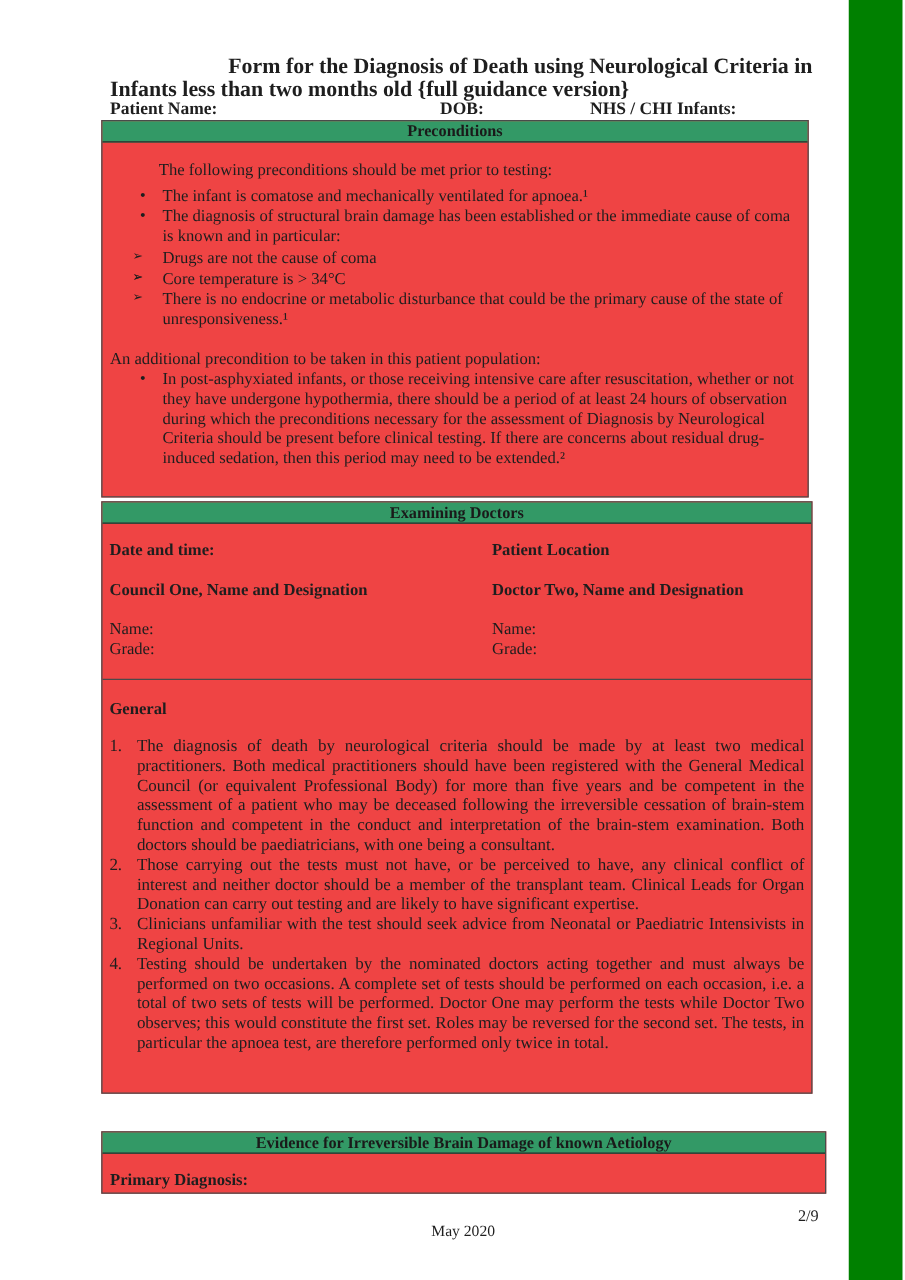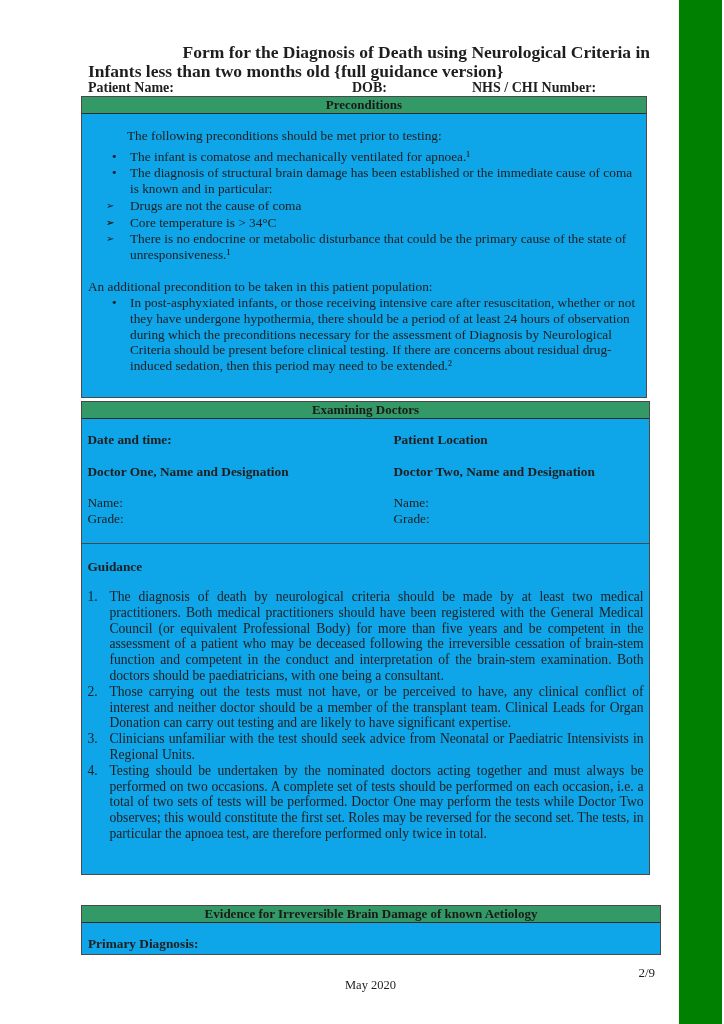--- a/index.html
+++ b/index.html
@@ -8,21 +8,21 @@
     background:#ffffff; color:#1e1e1e;
     font-family:"Liberation Serif", serif;
   }
   .sidebar { position:absolute; left:679px; top:0; width:43px; height:1024px; background:#008000; }
   .title { position:absolute; left:88px; top:43px; width:562px; font-weight:bold; font-size:17.5px; line-height:19px; }
   .title .l1 { display:block; text-align:right; }
   .title .l2 { display:block; }
   .patient-row { position:absolute; left:0; top:80px; width:724px; height:16px; font-weight:bold; font-size:14px; line-height:16px; }
   .patient-row span { position:absolute; top:0; white-space:nowrap; }
 
-  .box { position:absolute; box-sizing:border-box; border:1.5px solid #4a4a4a; background:#0ea5e9; }
+  .box { position:absolute; box-sizing:border-box; border:1.5px solid #4a4a4a; background:#ef4444; }
   .band { height:16px; line-height:16px; background:#339966; border-bottom:1.5px solid #2b2b2b;
           text-align:center; font-weight:bold; font-size:13px; color:#1a1a1a; }
 
   
   .pre { left:81px; top:96px; width:566px; height:302px; }
   .pre-body { padding:0 2px 0 6px; font-size:13.3px; line-height:15.7px; }
   .pre-body p { margin:0; }
   .pre-body .intro { margin-top:14px;margin-left:39px; }
   .pre-body ul { list-style:none; margin:0; padding:0; }
   .pre-body li { position:relative; padding-left:42px; margin:0 0 1px 0; }
@@ -56,21 +56,21 @@
 <div class="sidebar"></div>
 
 <div class="title">
   <span class="l1">Form for the Diagnosis of Death using Neurological Criteria in</span>
   <span class="l2">Infants less than two months old {full guidance version}</span>
 </div>
 
 <div class="patient-row">
   <span style="left:88px">Patient Name:</span>
   <span style="left:352px">DOB:</span>
-  <span style="left:472px">NHS / CHI Number:</span>
+  <span style="left:472px">NHS / CHI Infants:</span>
 </div>
 
 <div class="box pre">
   <div class="band">Preconditions</div>
   <div class="pre-body">
     <p class="intro">The following preconditions should be met prior to testing:</p>
     <ul class="blist">
       <li>
         <span class="mk bullet">•</span>
         <span>The infant is comatose and mechanically ventilated for apnoea.¹</span>
@@ -106,31 +106,31 @@
     </ul>
   </div>
 </div>
 
 <div class="box doc">
   <div class="band">Examining Doctors</div>
 
   <span class="abs bold" style="left:5.5px; top:30px">Date and time:</span>
   <span class="abs bold" style="left:311.5px; top:30px">Patient Location</span>
 
-  <span class="abs bold" style="left:5.5px; top:62px">Doctor One, Name and Designation</span>
+  <span class="abs bold" style="left:5.5px; top:62px">Council One, Name and Designation</span>
   <span class="abs bold" style="left:311.5px; top:62px">Doctor Two, Name and Designation</span>
 
   <span class="abs" style="left:5.5px; top:93px">Name:</span>
   <span class="abs" style="left:5.5px; top:109px">Grade:</span>
   <span class="abs" style="left:311.5px; top:93px">Name:</span>
   <span class="abs" style="left:311.5px; top:109px">Grade:</span>
 
   <div class="divider"></div>
 
-  <span class="abs bold" style="left:5.5px; top:157px">Guidance</span>
+  <span class="abs bold" style="left:5.5px; top:157px">General</span>
 
   <ol class="guid-list">
     <li>
       <span class="num">1.</span>
       <span>The diagnosis of death by neurological criteria should be made by at least two medical practitioners. Both medical practitioners should have been registered with the General Medical Council (or equivalent Professional Body) for more than five years and be competent in the assessment of a patient who may be deceased following the irreversible cessation of brain-stem function and competent in the conduct and interpretation of the brain-stem examination. Both doctors should be paediatricians, with one being a consultant.</span>
     </li>
     <li>
       <span class="num">2.</span>
       <span>Those carrying out the tests must not have, or be perceived to have, any clinical conflict of interest and neither doctor should be a member of the transplant team. Clinical Leads for Organ Donation can carry out testing and are likely to have significant expertise.</span>
     </li>

